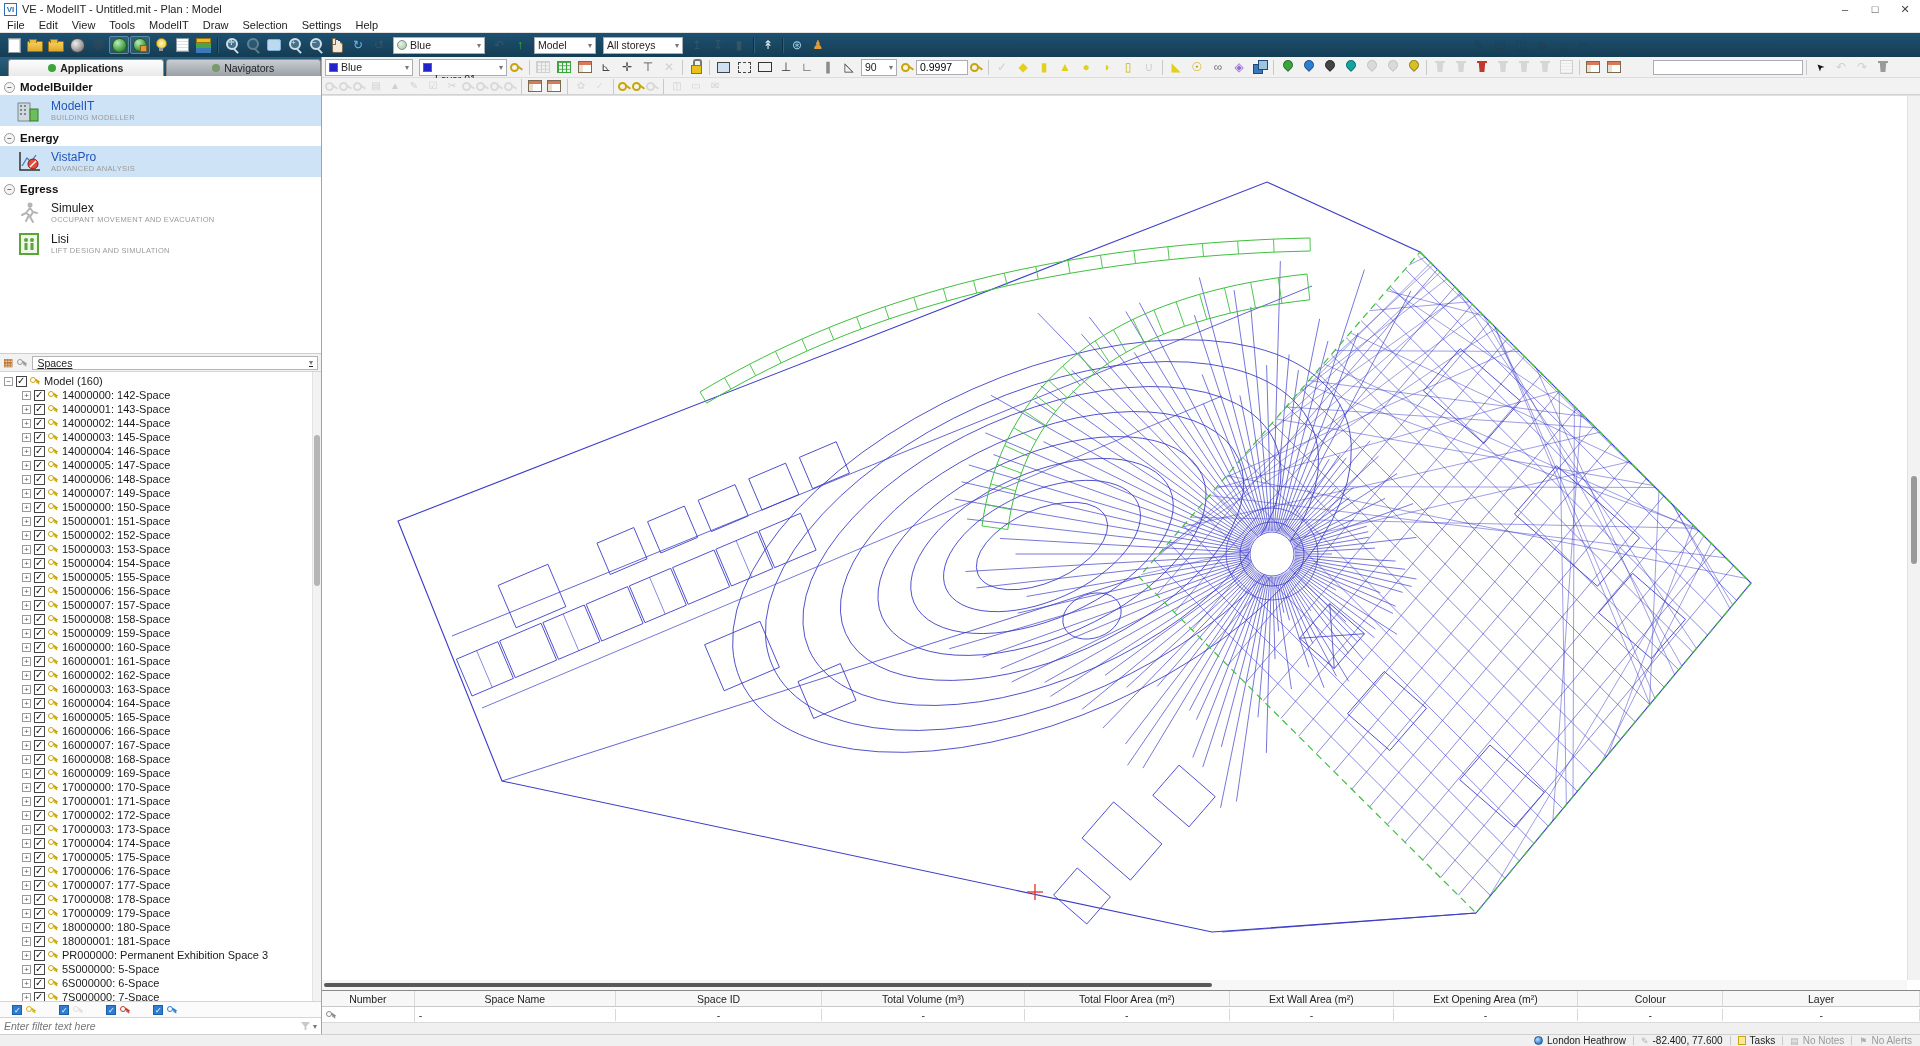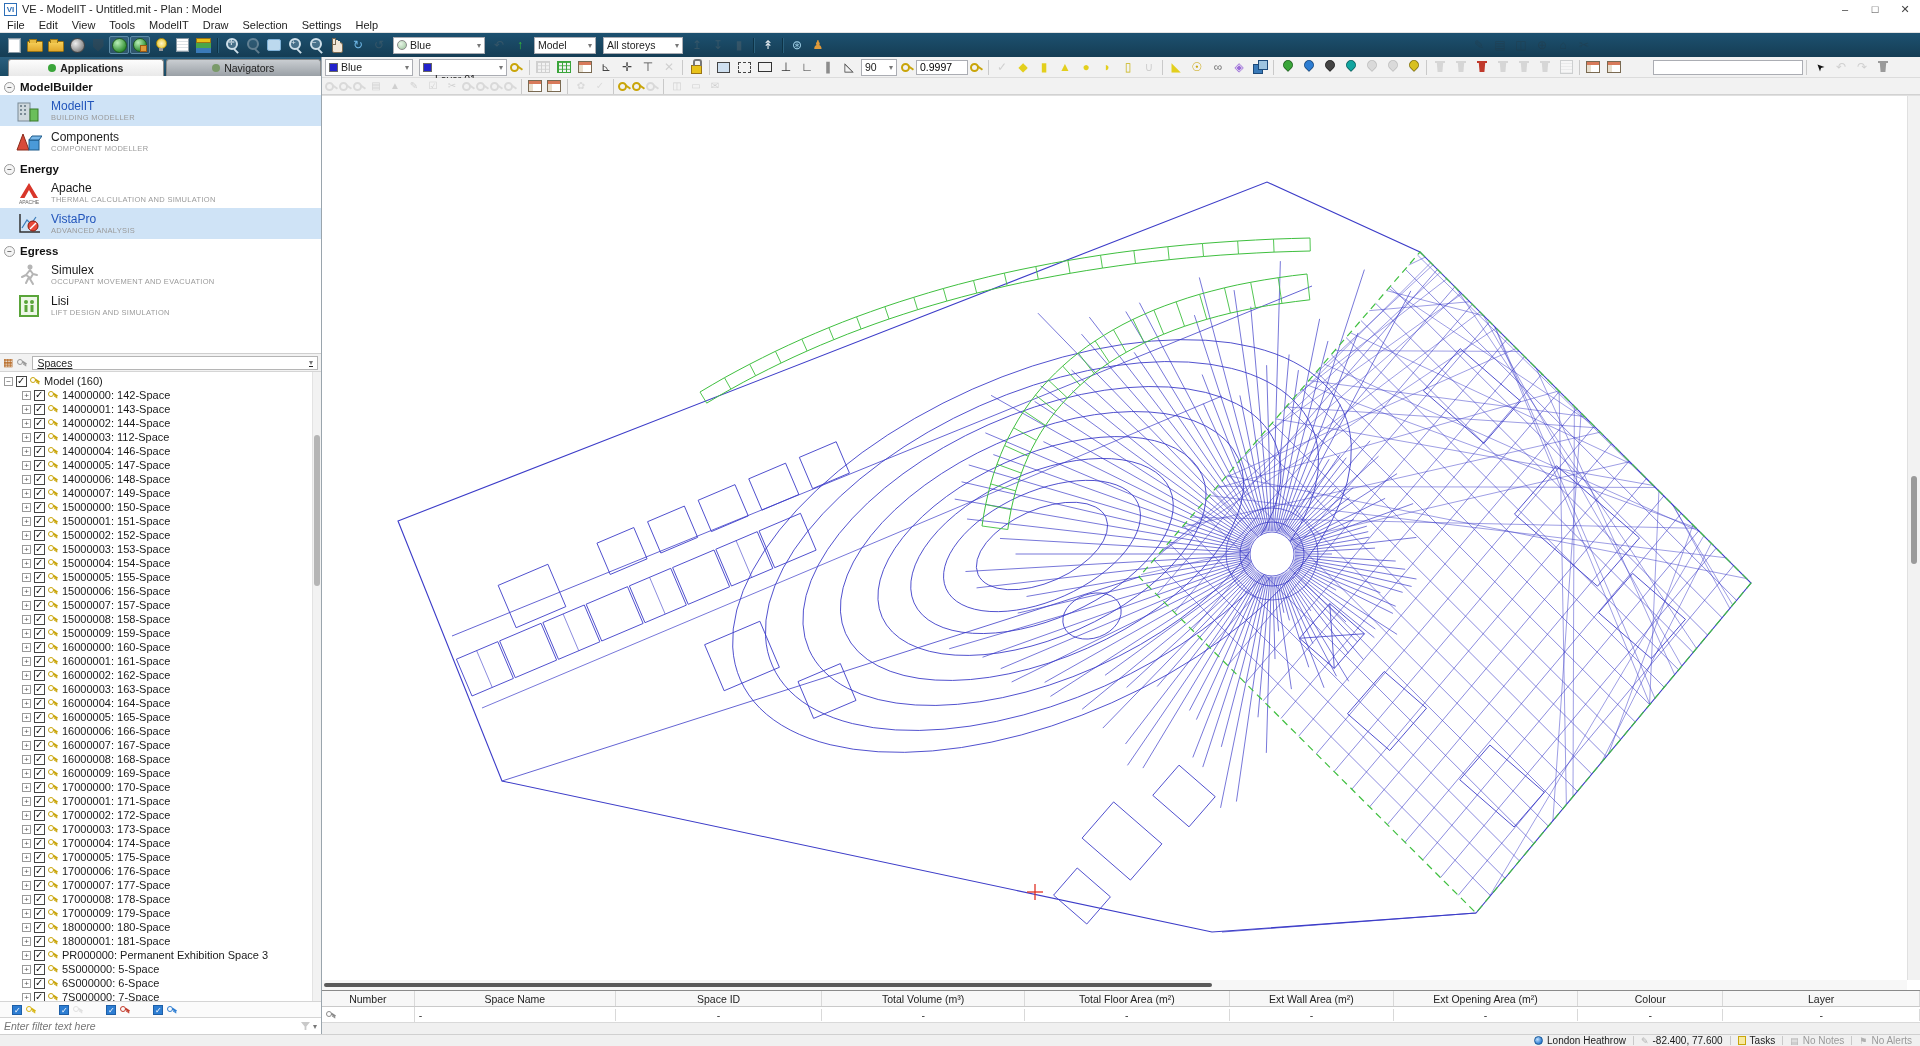--- a/index.html
+++ b/index.html
@@ -344,48 +344,27 @@
                   <rect x="4" y="14" width="2" height="2"></rect>
                   <rect x="8" y="14" width="2" height="2"></rect>
                 </g>
                 <rect x="14" y="10" width="8" height="12" fill="#6abf5a" stroke="#3a7a2a"></rect>
               </svg></span>
           <span class="app-text">
             <span class="app-name">ModelIT</span>
             <span class="app-sub">BUILDING MODELLER</span>
           </span>
         </div>
-          <div class="app-item">
-          <span class="app-icon"><svg viewBox="0 0 26 24">
-                <path d="M7 4 L13 20 L1 20 Z" fill="#d84a3a" stroke="#8a2a1a"></path>
-                <rect x="13" y="10" width="10" height="10" fill="#4a9ad8" stroke="#1d5a8a"></rect>
-                <path d="M13 10 l3 -4 l10 0 l-3 4 z" fill="#7ab8e8" stroke="#1d5a8a"></path>
-              </svg></span>
-          <span class="app-text">
-            <span class="app-name">Components</span>
-            <span class="app-sub">COMPONENT MODELLER</span>
-          </span>
-        </div>
         </div>
       <div class="section-header" style="margin-top:4px;">
         <span class="collapse-btn">−</span>
         <span>Energy</span>
       </div>
       <div>
 
-      <div class="app-item">
-          <span class="app-icon"><svg viewBox="0 0 26 24">
-                <path d="M13 2 L22 17 H17.5 L13 9 L8.5 17 H4 Z" fill="#d8362a"></path>
-                <text x="13" y="23" font-size="5" text-anchor="middle" fill="#666" font-family="Liberation Sans, sans-serif">APACHE</text>
-              </svg></span>
-          <span class="app-text">
-            <span class="app-name">Apache</span>
-            <span class="app-sub">THERMAL CALCULATION AND SIMULATION</span>
-          </span>
-        </div>
           <div class="app-item selected">
           <span class="app-icon"><svg viewBox="0 0 26 24">
                 <path d="M4 2 V20 H24" stroke="#333" fill="none" stroke-width="1.5"></path>
                 <path d="M6 16 L11 8 L15 12 L20 5" stroke="#3a7ab8" fill="none" stroke-width="1.2"></path>
                 <circle cx="17" cy="14" r="5" fill="#e84a3a" stroke="#8a1a0a"></circle>
                 <path d="M14 17 L20 11" stroke="#fff" stroke-width="1.5"></path>
               </svg></span>
           <span class="app-text">
             <span class="app-name">VistaPro</span>
             <span class="app-sub">ADVANCED ANALYSIS</span>
@@ -457,21 +436,21 @@
           <div class="tree-row">
           <span class="expand">+</span>
           <span class="cb"></span>
           <span class="tkey"></span>
           <span>14000002: 144-Space</span>
         </div>
           <div class="tree-row">
           <span class="expand">+</span>
           <span class="cb"></span>
           <span class="tkey"></span>
-          <span>14000003: 112-Space</span>
+          <span>14000003: 145-Space</span>
         </div>
           <div class="tree-row">
           <span class="expand">+</span>
           <span class="cb"></span>
           <span class="tkey"></span>
           <span>14000004: 146-Space</span>
         </div>
           <div class="tree-row">
           <span class="expand">+</span>
           <span class="cb"></span>

